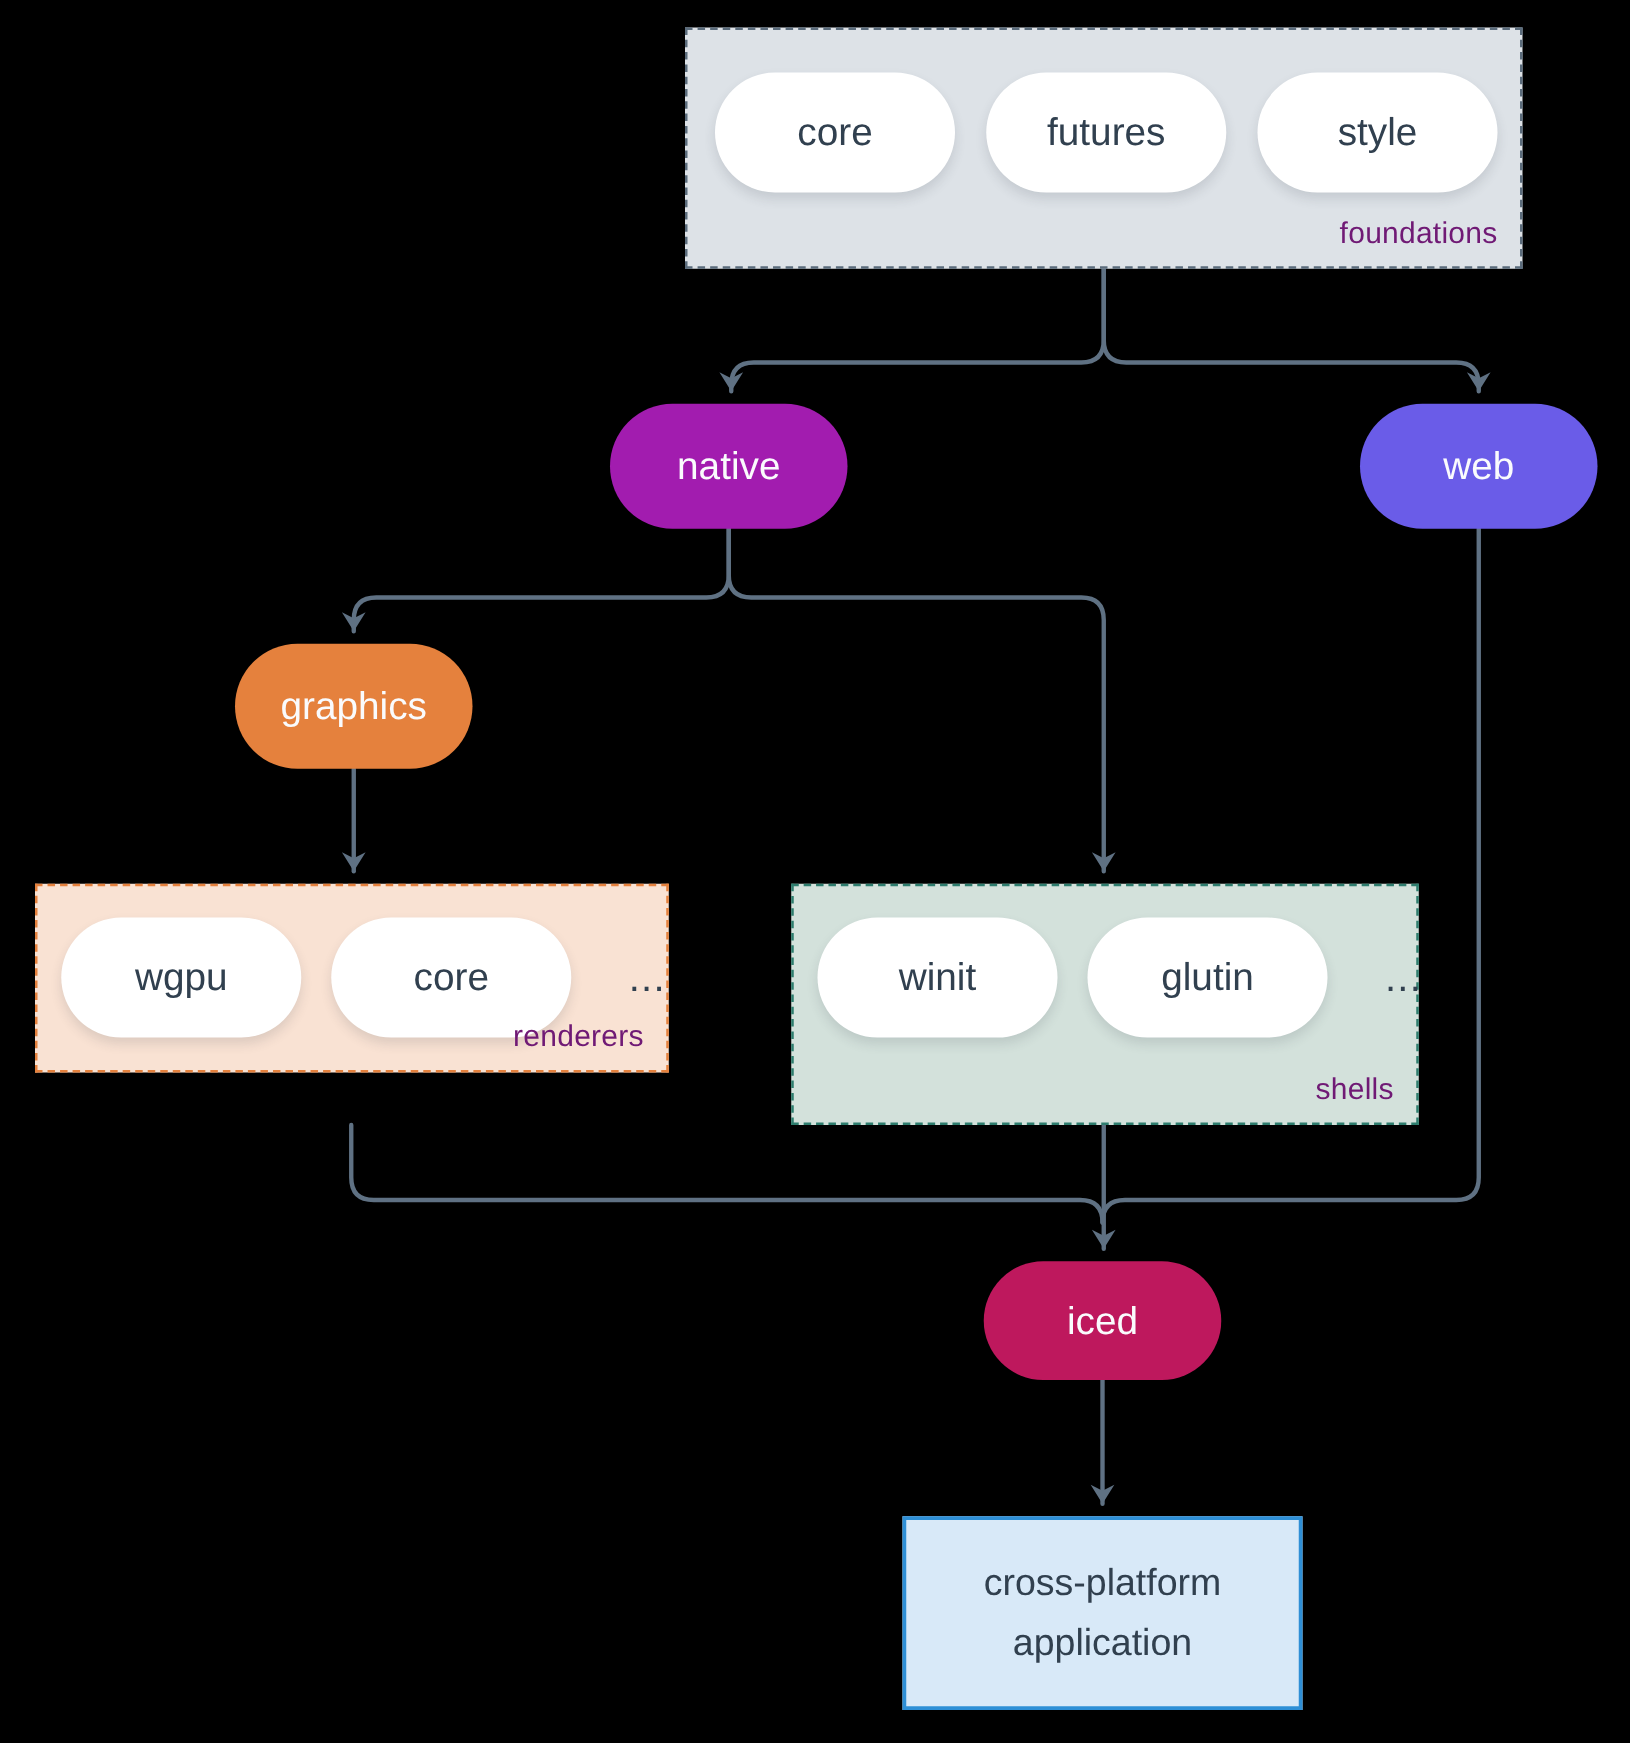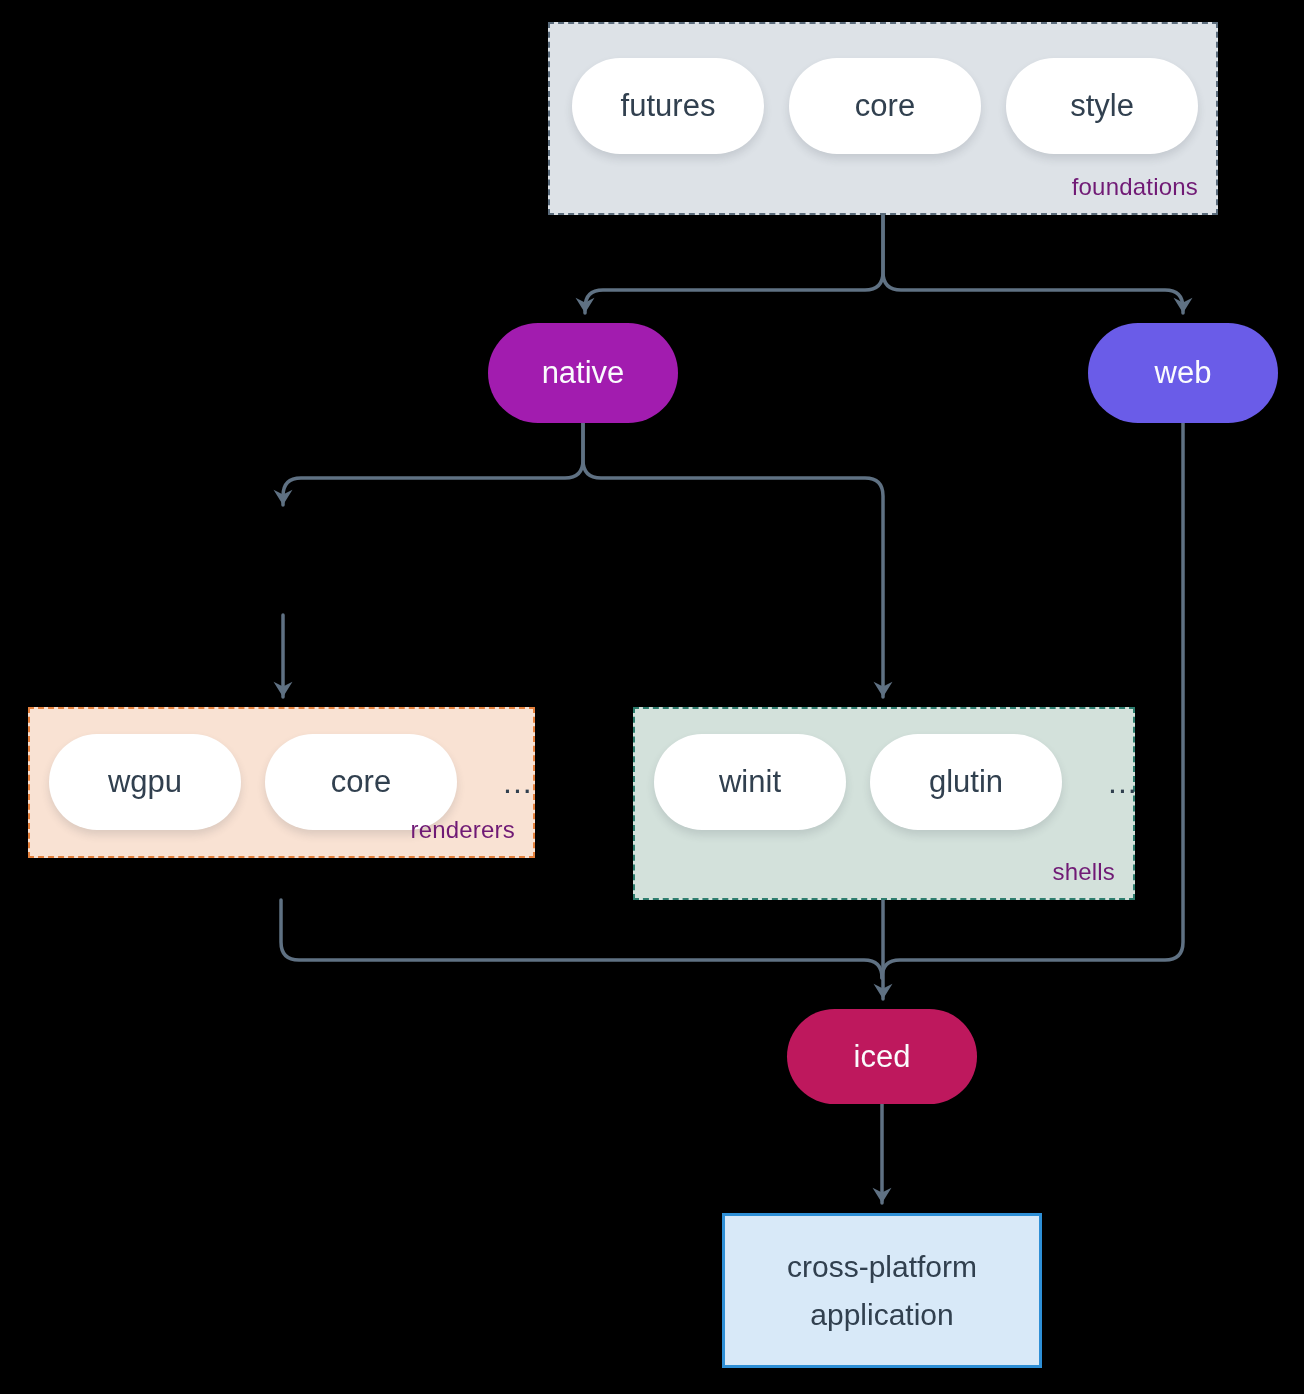--- a/index.html
+++ b/index.html
@@ -85,30 +85,31 @@
       <path d="M 283 615 L 283 697" marker-end="url(#arrow)"></path>
       <path d="M 281 900 L 281 942 Q 281 960 299 960 L 864 960 Q 882 960 882 978"></path>
       <path d="M 1183 423 L 1183 942 Q 1183 960 1165 960 L 900 960 Q 882 960 882 978"></path>
       <path d="M 883 900 L 883 999" marker-end="url(#arrow)"></path>
       <path d="M 882 1104 L 882 1203" marker-end="url(#arrow)"></path>
     </g>
   </svg>
 
   <div class="group group-foundations">
     <div class="pill-row">
+      <div class="pill">core</div>
       <div class="pill">futures</div>
-      <div class="pill">core</div>
       <div class="pill">style</div>
     </div>
     <div class="group-label">foundations</div>
   </div>
 
   <div class="node node-native">native</div>
   <div class="node node-web">web</div>
 
+  <div class="node node-graphics">graphics</div>
 
   <div class="group group-renderers">
     <div class="pill-row">
       <div class="pill">wgpu</div>
       <div class="pill">core</div>
       <div class="ellipsis">...</div>
     </div>
     <div class="group-label">renderers</div>
   </div>
 

